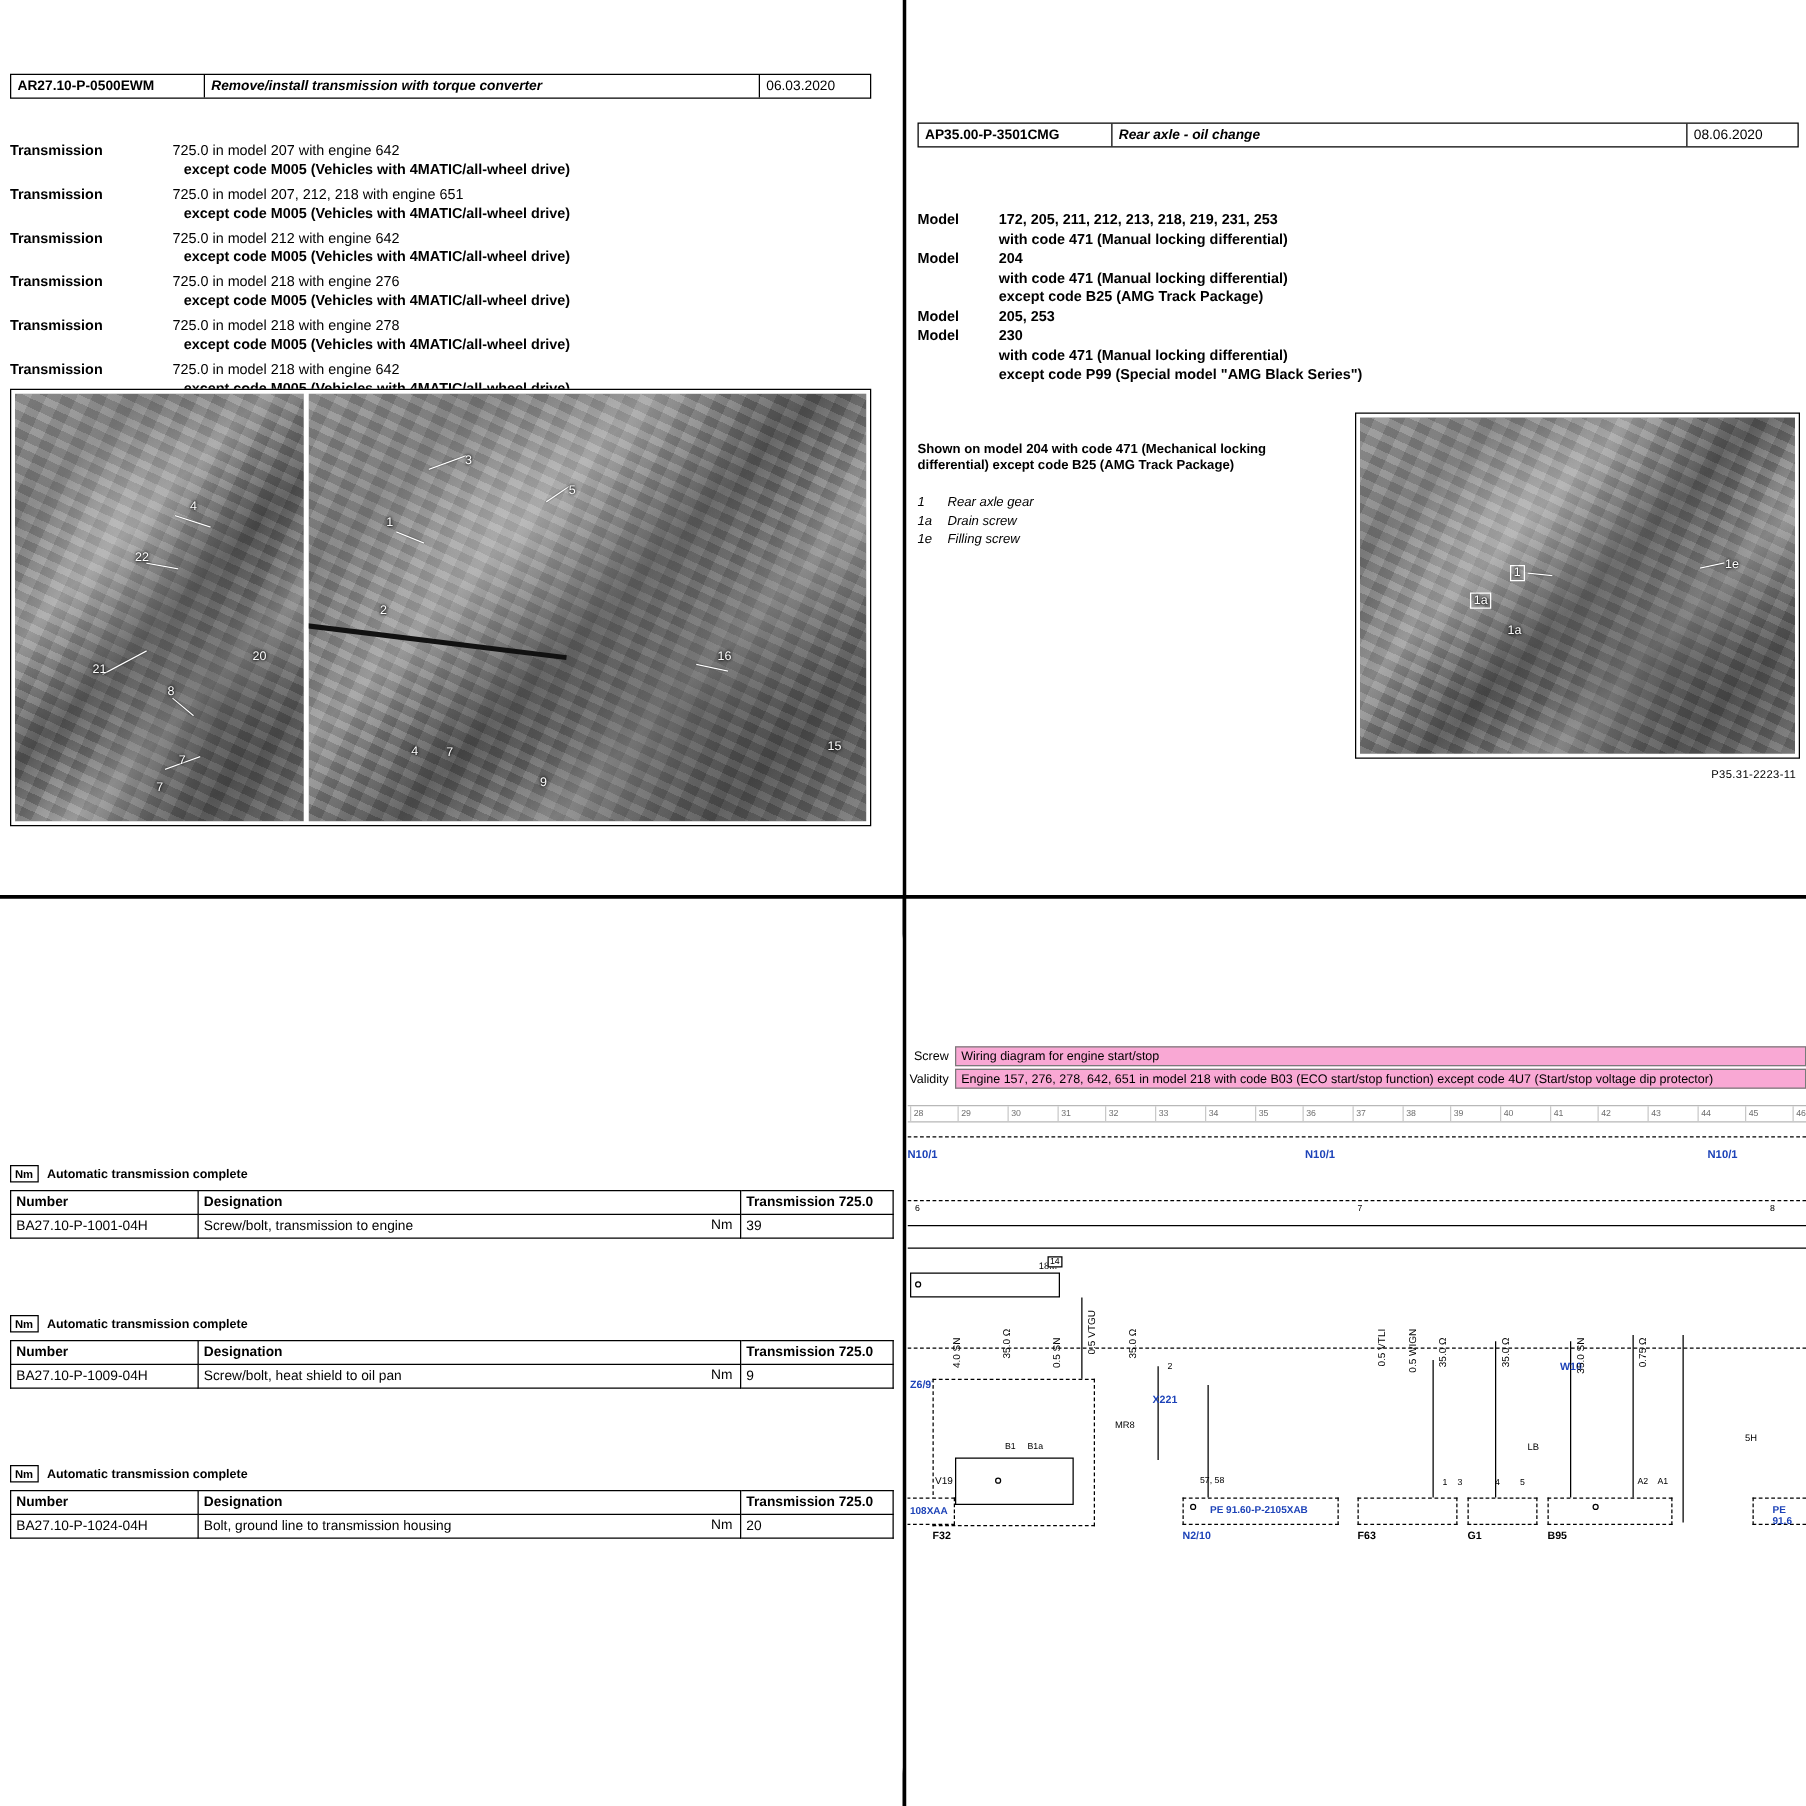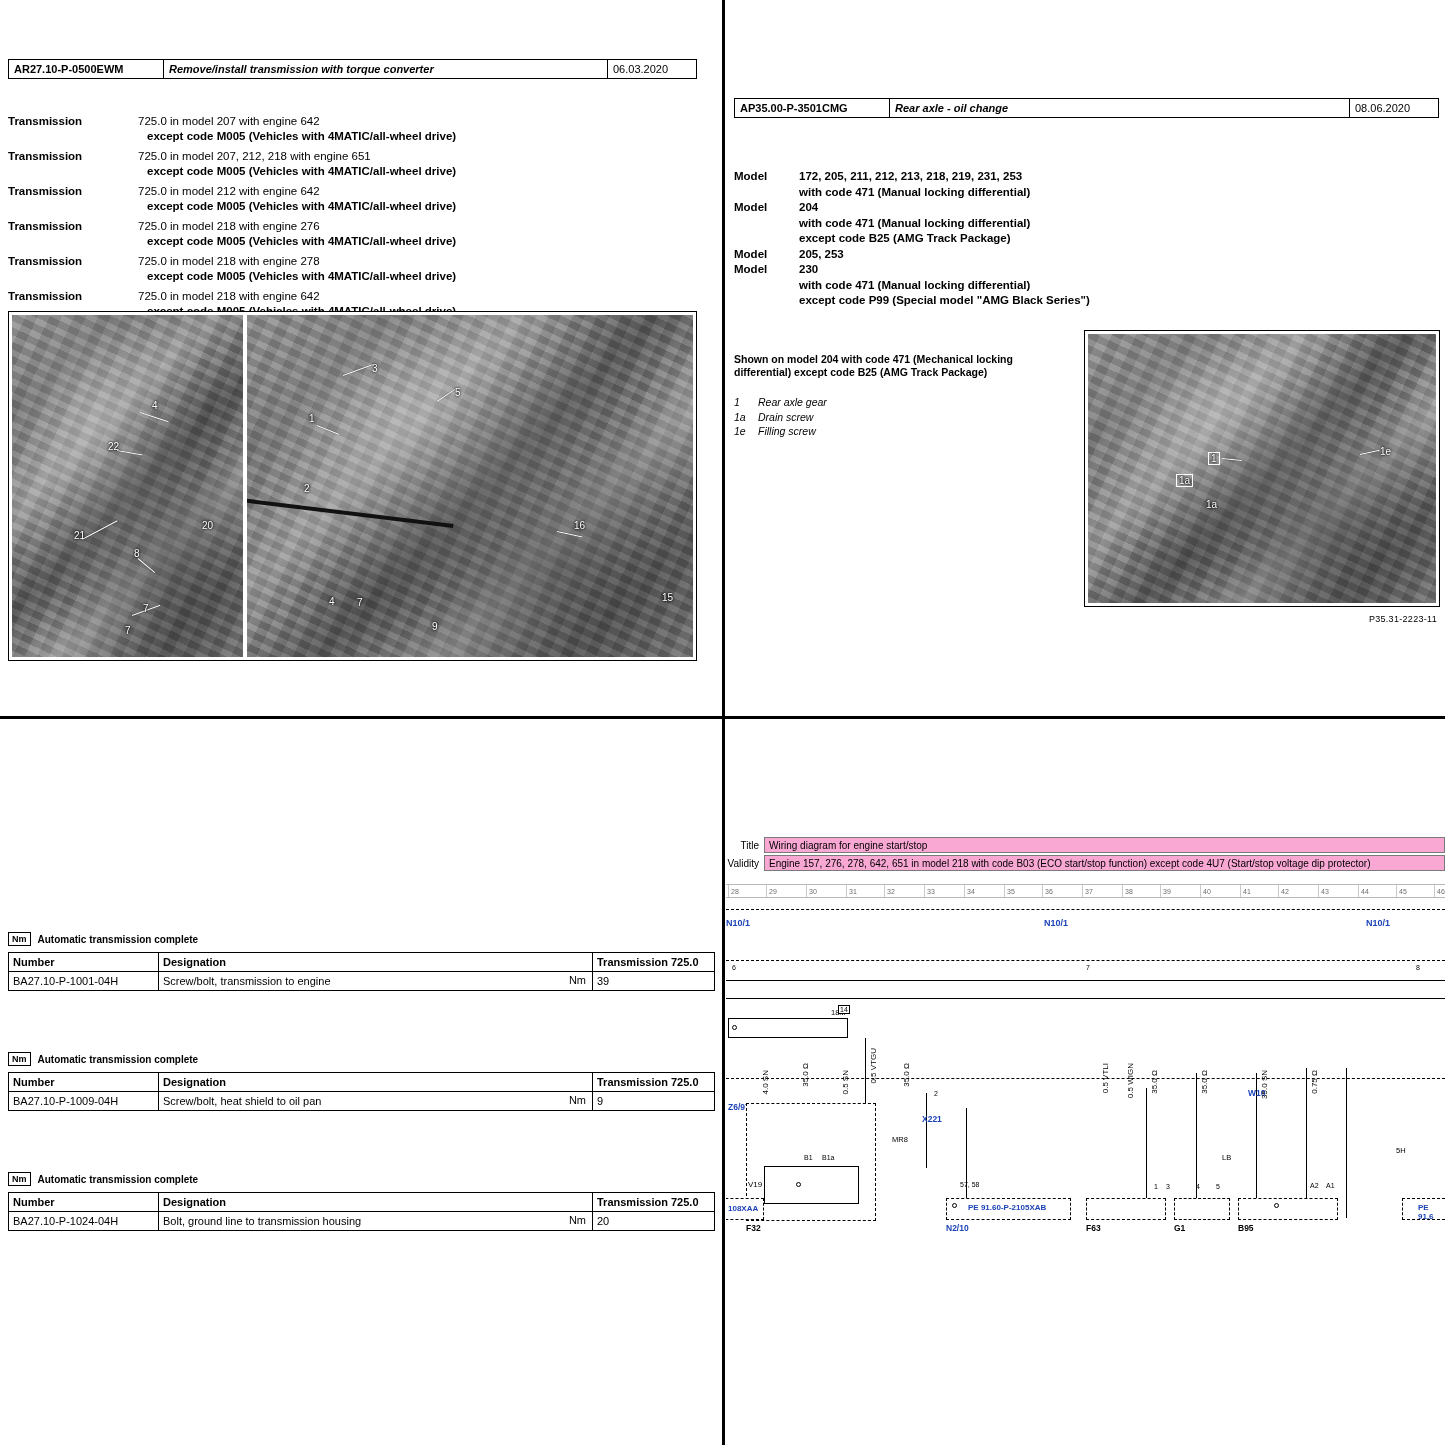--- a/index.html
+++ b/index.html
@@ -375,21 +375,21 @@
       </tr>
     </tbody>
       </table>
   </div>
 </div>
 
 <div class="quadrant" id="q-br">
 
   <div class="wd-meta">
     <div class="wd-row">
-      <span class="wl">Title</span>
+      <span class="wl">Screw</span>
       <span class="wv">Wiring diagram for engine start/stop</span>
     </div>
     <div class="wd-row">
       <span class="wl">Validity</span>
       <span class="wv">Engine 157, 276, 278, 642, 651 in model 218 with code B03 (ECO start/stop function) except code 4U7 (Start/stop voltage dip protector)</span>
     </div>
   </div>
 
   <div class="ruler">
     <span class="tick" style="left:2px">28</span>

